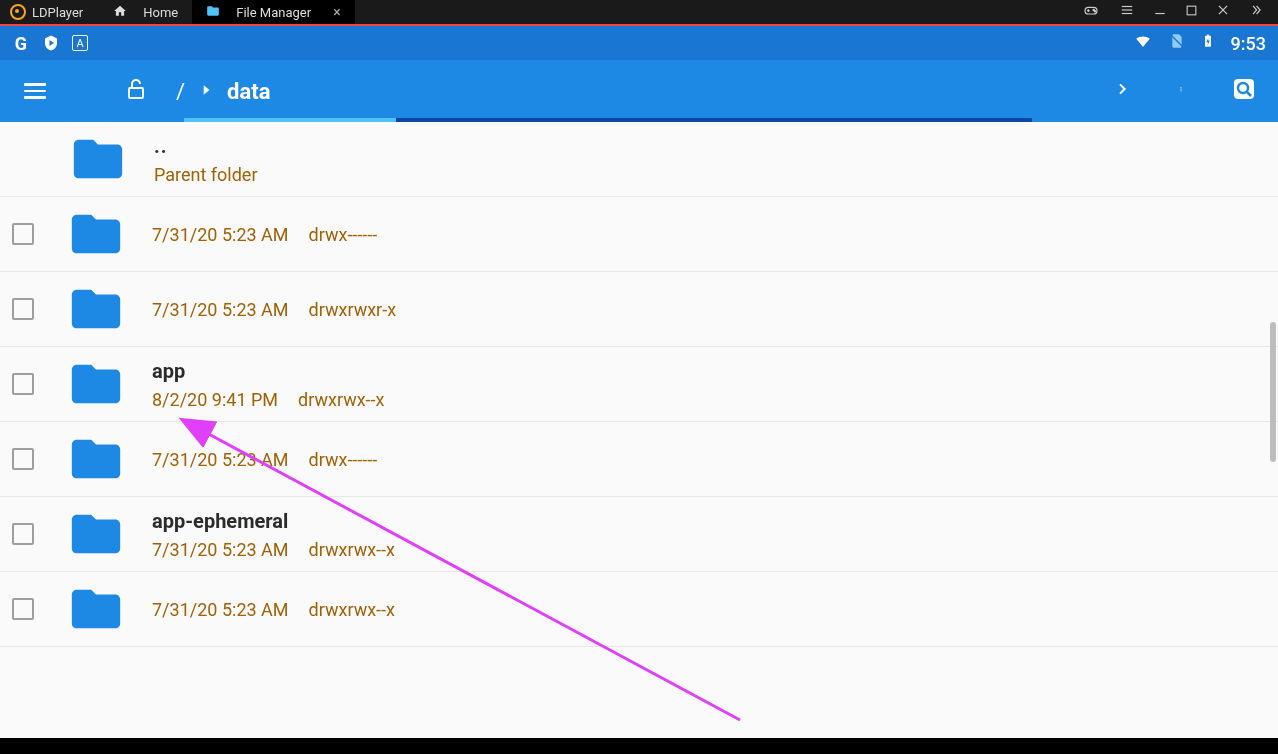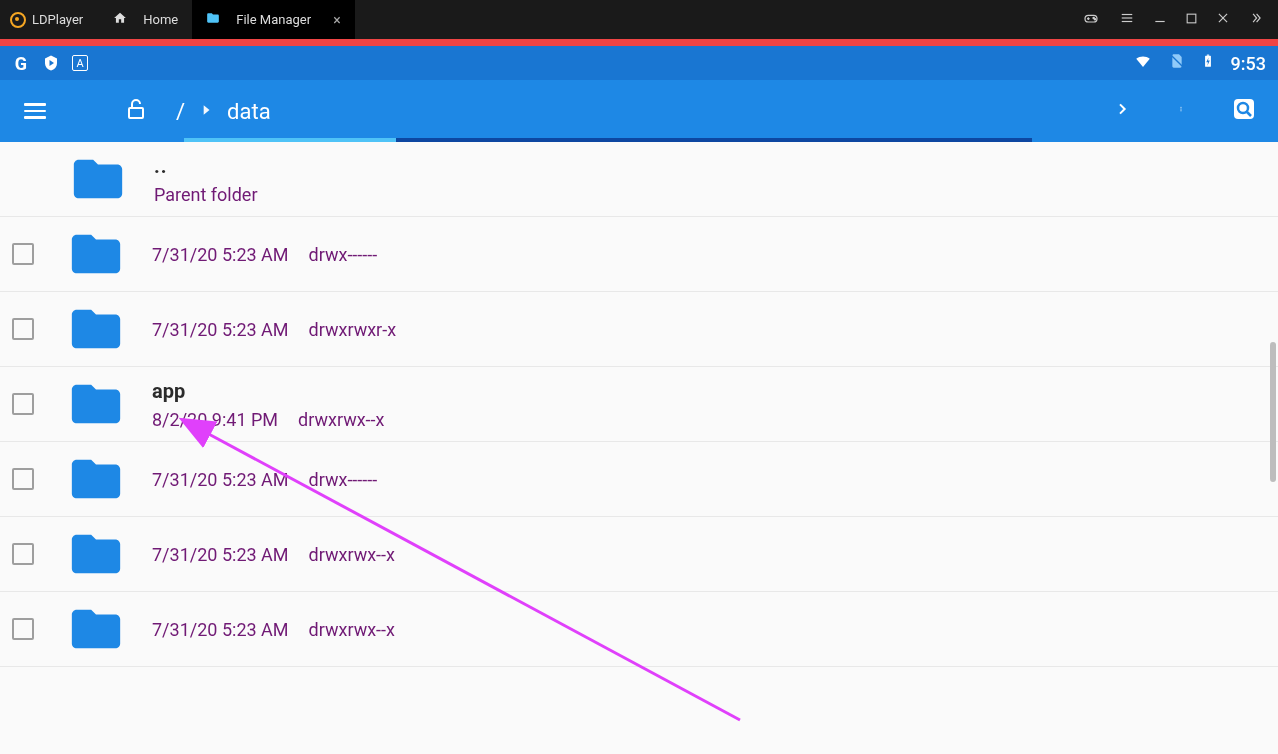--- a/index.html
+++ b/index.html
@@ -1,19 +1,19 @@
 <!DOCTYPE html>
 <html><head>
 <meta charset="utf-8">
 <style>
   * { margin: 0; padding: 0; box-sizing: border-box; }
   html, body { width: 1278px; height: 754px; font-family: Roboto, Arial, sans-serif; background: #000; overflow: hidden; }
   
   
-  .window-bar { display: flex; align-items: center; height: 46px; background: #1a1a1a; border-bottom: 7px solid #ef4444; color: #ddd; font-size: 13px; }
+  .window-bar { display: flex; align-items: center; height: 26px; background: #1a1a1a; border-bottom: 2px solid #ef4444; color: #ddd; font-size: 13px; }
   .app-brand { display: flex; align-items: center; gap: 6px; padding: 0 16px 0 10px; }
   .brand-logo { width: 16px; height: 16px; border: 2px solid #f5a623; border-radius: 50%; position: relative; }
   .brand-logo::after { content:''; position:absolute; width:4px; height:4px; background:#f5a623; border-radius:50%; top:3px; left:3px; }
   .win-tab { display: flex; align-items: center; gap: 16px; padding: 0 14px; height: 100%; cursor: pointer; }
   .win-tab.active { background: #000000; }
   .win-tab .close { margin-left: 6px; font-size: 14px; color:#aaa; }
   .win-controls { margin-left: auto; display:flex; align-items:center; gap:18px; padding-right:14px; color:#ccc; }
   .win-controls span { cursor:pointer; font-size:15px; }
   
   
@@ -23,35 +23,35 @@
   .status-icon { width:18px; height:18px; display:inline-flex; align-items:center; justify-content:center; }
   
   
   .app-toolbar { height: 62px; background: #1e88e5; display:flex; align-items:center; padding: 0 18px; color:#fff; position:relative; }
   .hamburger { display:flex; flex-direction:column; gap:4px; cursor:pointer; padding:6px; }
   .hamburger span { width:22px; height:2.5px; background:#fff; border-radius:1px; }
   .lock-box { margin-left: 72px; }
   .breadcrumb { margin-left: 28px; display:flex; align-items:center; gap:14px; font-size:22px; }
   .breadcrumb .slash { font-weight:400; }
   .breadcrumb .arrow { font-size:18px; opacity:0.95; }
-  .breadcrumb .current { font-weight:400; }
+  .breadcrumb .current { font-weight:700; }
   .toolbar-right { margin-left:auto; display:flex; align-items:center; gap:48px; padding-right:4px; }
   .toolbar-right .ic { cursor:pointer; font-size:22px; }
   .toolbar-underline { position:absolute; bottom:0; left:184px; right:246px; height:4px; background: linear-gradient(90deg, #4fc3f7 0%, #4fc3f7 25%, #0d47a1 25%, #0d47a1 100%); }
   
   
   .file-pane { background:#fafafa; height: calc(754px - 34px - 34px - 62px - 8px); overflow-y:auto; }
   .file-row { display:flex; align-items:center; padding: 8px 16px 8px 12px; border-bottom:1px solid #e8e8e8; cursor:pointer; }
   .file-row.parent-row { padding-left: 60px; }
   .chk { width:22px; height:22px; border:2px solid #9e9e9e; border-radius:2px; margin-right:24px; flex-shrink:0; cursor:pointer; }
   .folder-ic { width:76px; height:58px; margin-right:18px; flex-shrink:0; }
   .row-text { display:flex; flex-direction:column; gap:6px; }
   .row-name { font-size:20px; font-weight:700; color:#2b2b2b; }
   .row-name.parent-dots { letter-spacing:1px; }
-  .row-sub { font-size:18px; color:#701a75; display:flex; gap:20px; }
+  .row-sub { font-size:18px; color:#a16207; display:flex; gap:20px; }
   
   
   .scroll-hint { position:absolute; right:2px; top:200px; width:6px; height:140px; background:#bdbdbd; border-radius:3px; }
   
   
   .bottom-bar { height:8px; background:#000; }
   
   
   .overlay-arrow { position:absolute; left:0; top:0; pointer-events:none; z-index:100; }
 </style>
@@ -274,20 +274,21 @@
     </div>
       </div>
       <div class="file-row">
     <div class="chk"></div>
     <div class="folder-ic">
       <svg width="76" height="58" viewBox="0 0 24 24" fill="#1e88e5">
             <path d="M10 4H4c-1.1 0-2 .9-2 2v12c0 1.1.9 2 2 2h16c1.1 0 2-.9 2-2V8c0-1.1-.9-2-2-2h-8l-2-2z"></path>
           </svg>
     </div>
     <div class="row-text">
+      <span class="row-name">app-ephemeral</span>
       <span class="row-sub">
         <span>7/31/20 5:23 AM</span>
             <span>drwxrwx--x</span>
       </span>
     </div>
       </div>
       <div class="file-row">
     <div class="chk"></div>
     <div class="folder-ic">
       <svg width="76" height="58" viewBox="0 0 24 24" fill="#1e88e5">

